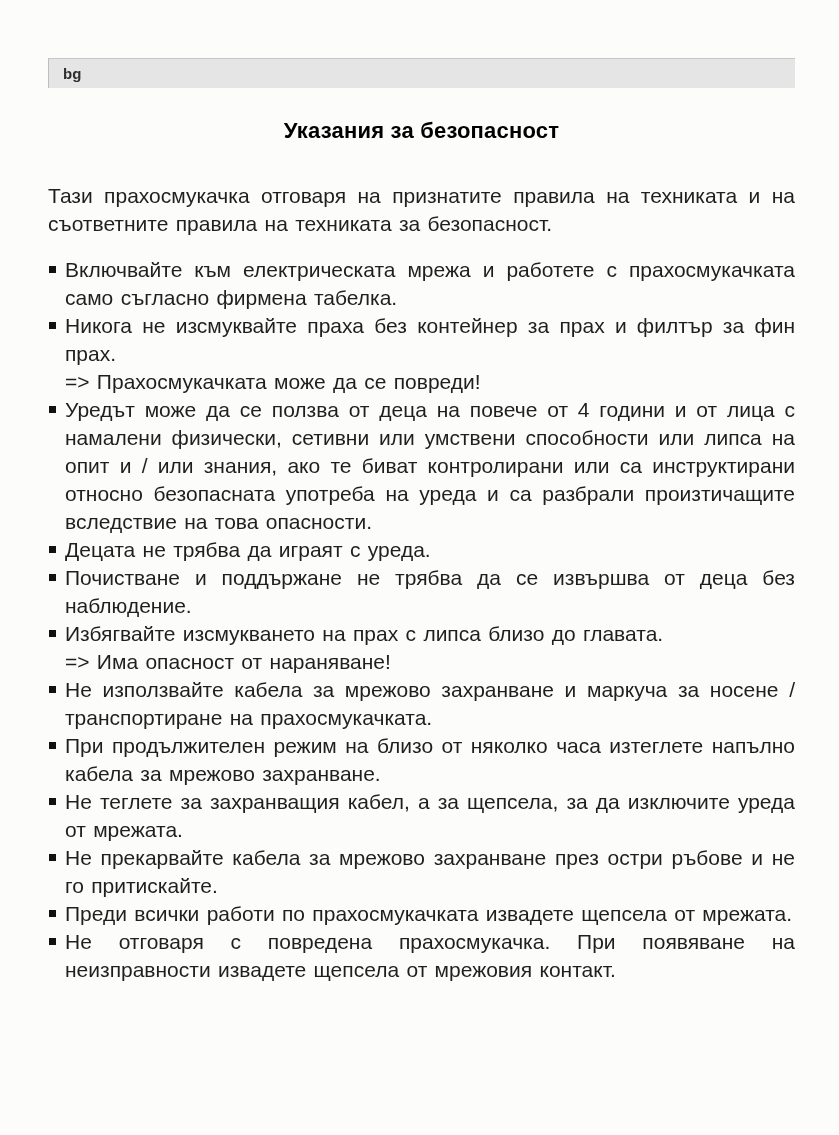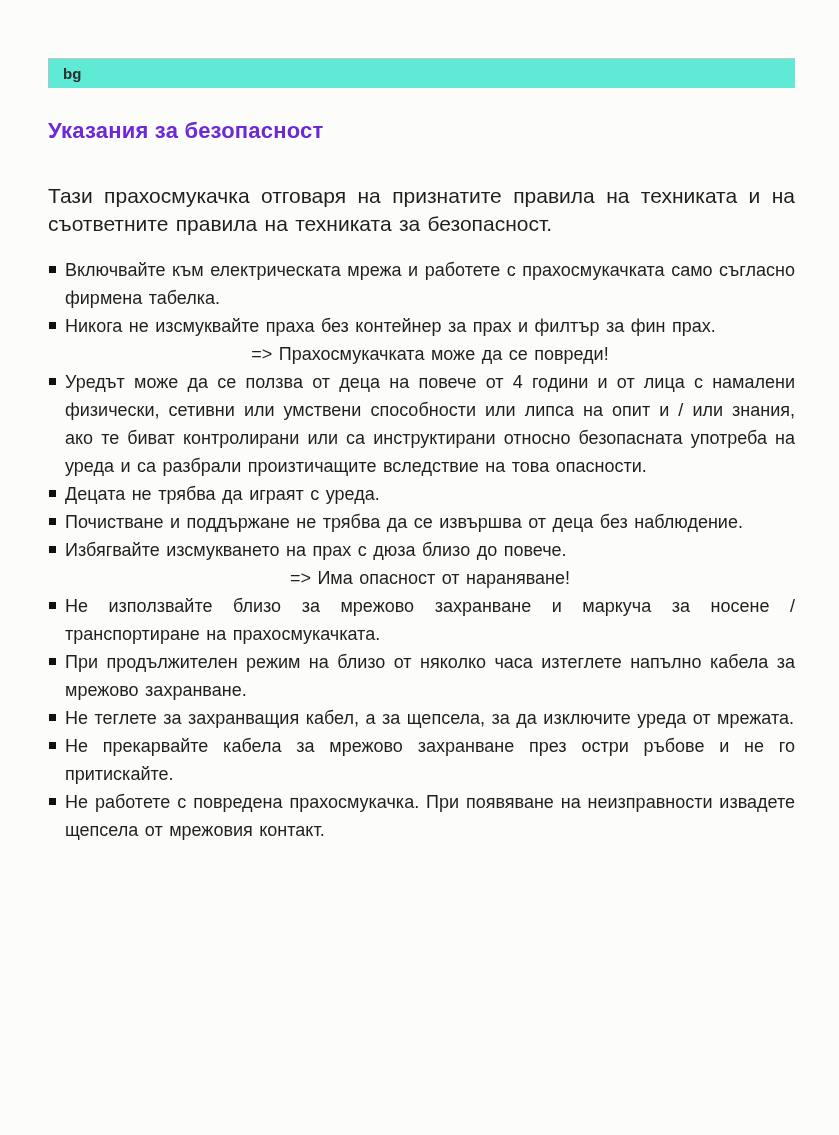--- a/index.html
+++ b/index.html
@@ -15,71 +15,72 @@
     overflow: hidden;
   }
   .page {
     box-sizing: border-box;
     width: 839px;
     height: 1135px;
     padding: 58px 44px 20px 48px;
   }
   .lang-bar {
     height: 30px;
-    background: #5eead4;
+    background: #e5e5e5;
     border-top: 1px solid #c6c6c6;
     border-left: 1px solid #bdbdbd;
     line-height: 30px;
     padding-left: 14px;
     box-sizing: border-box;
   }
   .lang-bar .lang-code {
     font-size: 15px;
     font-weight: bold;
     color: #2e2e2e;
   }
   h1.doc-title {
     margin: 30px 0 0 0;
     font-size: 22px;
     line-height: 26px;
     font-weight: bold;
-    color: #6d28d9;
+    color: #000000;
     letter-spacing: 0.2px;
+    text-align: center;
   }
   p.intro {
     margin: 38px 0 0 0;
     font-size: 21px;
     line-height: 28px;
     text-align: justify;
     word-spacing: 1.5px;
   }
   ul.safety-list {
     list-style: none;
     margin: 18px 0 0 0;
     padding: 0;
-    font-size: 18px;
+    font-size: 21px;
     line-height: 28px;
   }
   ul.safety-list li {
     position: relative;
     padding-left: 17px;
     text-align: justify;
     word-spacing: 1.5px;
   }
   ul.safety-list li::before {
     content: "";
     position: absolute;
     left: 1px;
     top: 10px;
     width: 7px;
     height: 7px;
     background: #111;
   }
   .bullet-note {
-    text-align: center;
+    text-align: left;
   }
 </style>
 </head>
 <body>
 
 <div class="page">
 
   <div class="lang-bar">
     <span class="lang-code">bg</span>
   </div>
@@ -87,21 +88,22 @@
   <h1 class="doc-title">Указания за безопасност</h1>
 
   <p class="intro">Тази прахосмукачка отговаря на признатите правила на техниката и на съответните правила на техниката за безопасност.</p>
 
   <ul class="safety-list">
       <li><span class="bullet-text">Включвайте към електрическата мрежа и работете с прахосмукачката само съгласно фирмена табелка.</span></li>
       <li><span class="bullet-text">Никога не изсмуквайте праха без контейнер за прах и филтър за фин прах.</span><div class="bullet-note">=&gt; Прахосмукачката може да се повреди!</div></li>
       <li><span class="bullet-text">Уредът може да се ползва от деца на повече от 4 години и от лица с намалени физически, сетивни или умствени способности или липса на опит и / или знания, ако те биват контролирани или са инструктирани относно безопасната употреба на уреда и са разбрали произтичащите вследствие на това опасности.</span></li>
       <li><span class="bullet-text">Децата не трябва да играят с уреда.</span></li>
       <li><span class="bullet-text">Почистване и поддържане не трябва да се извършва от деца без наблюдение.</span></li>
-      <li><span class="bullet-text">Избягвайте изсмукването на прах с дюза близо до повече.</span><div class="bullet-note">=&gt; Има опасност от нараняване!</div></li>
-      <li><span class="bullet-text">Не използвайте близо за мрежово захранване и маркуча за носене / транспортиране на прахосмукачката.</span></li>
+      <li><span class="bullet-text">Избягвайте изсмукването на прах с липса близо до главата.</span><div class="bullet-note">=&gt; Има опасност от нараняване!</div></li>
+      <li><span class="bullet-text">Не използвайте кабела за мрежово захранване и маркуча за носене / транспортиране на прахосмукачката.</span></li>
       <li><span class="bullet-text">При продължителен режим на близо от няколко часа изтеглете напълно кабела за мрежово захранване.</span></li>
       <li><span class="bullet-text">Не теглете за захранващия кабел, а за щепсела, за да изключите уреда от мрежата.</span></li>
       <li><span class="bullet-text">Не прекарвайте кабела за мрежово захранване през остри ръбове и не го притискайте.</span></li>
-      <li><span class="bullet-text">Не работете с повредена прахосмукачка. При появяване на неизправности извадете щепсела от мрежовия контакт.</span></li>
+      <li><span class="bullet-text">Преди всички работи по прахосмукачката извадете щепсела от мрежата.</span></li>
+      <li><span class="bullet-text">Не отговаря с повредена прахосмукачка. При появяване на неизправности извадете щепсела от мрежовия контакт.</span></li>
     </ul>
 
 </div>
 
 </body></html>

